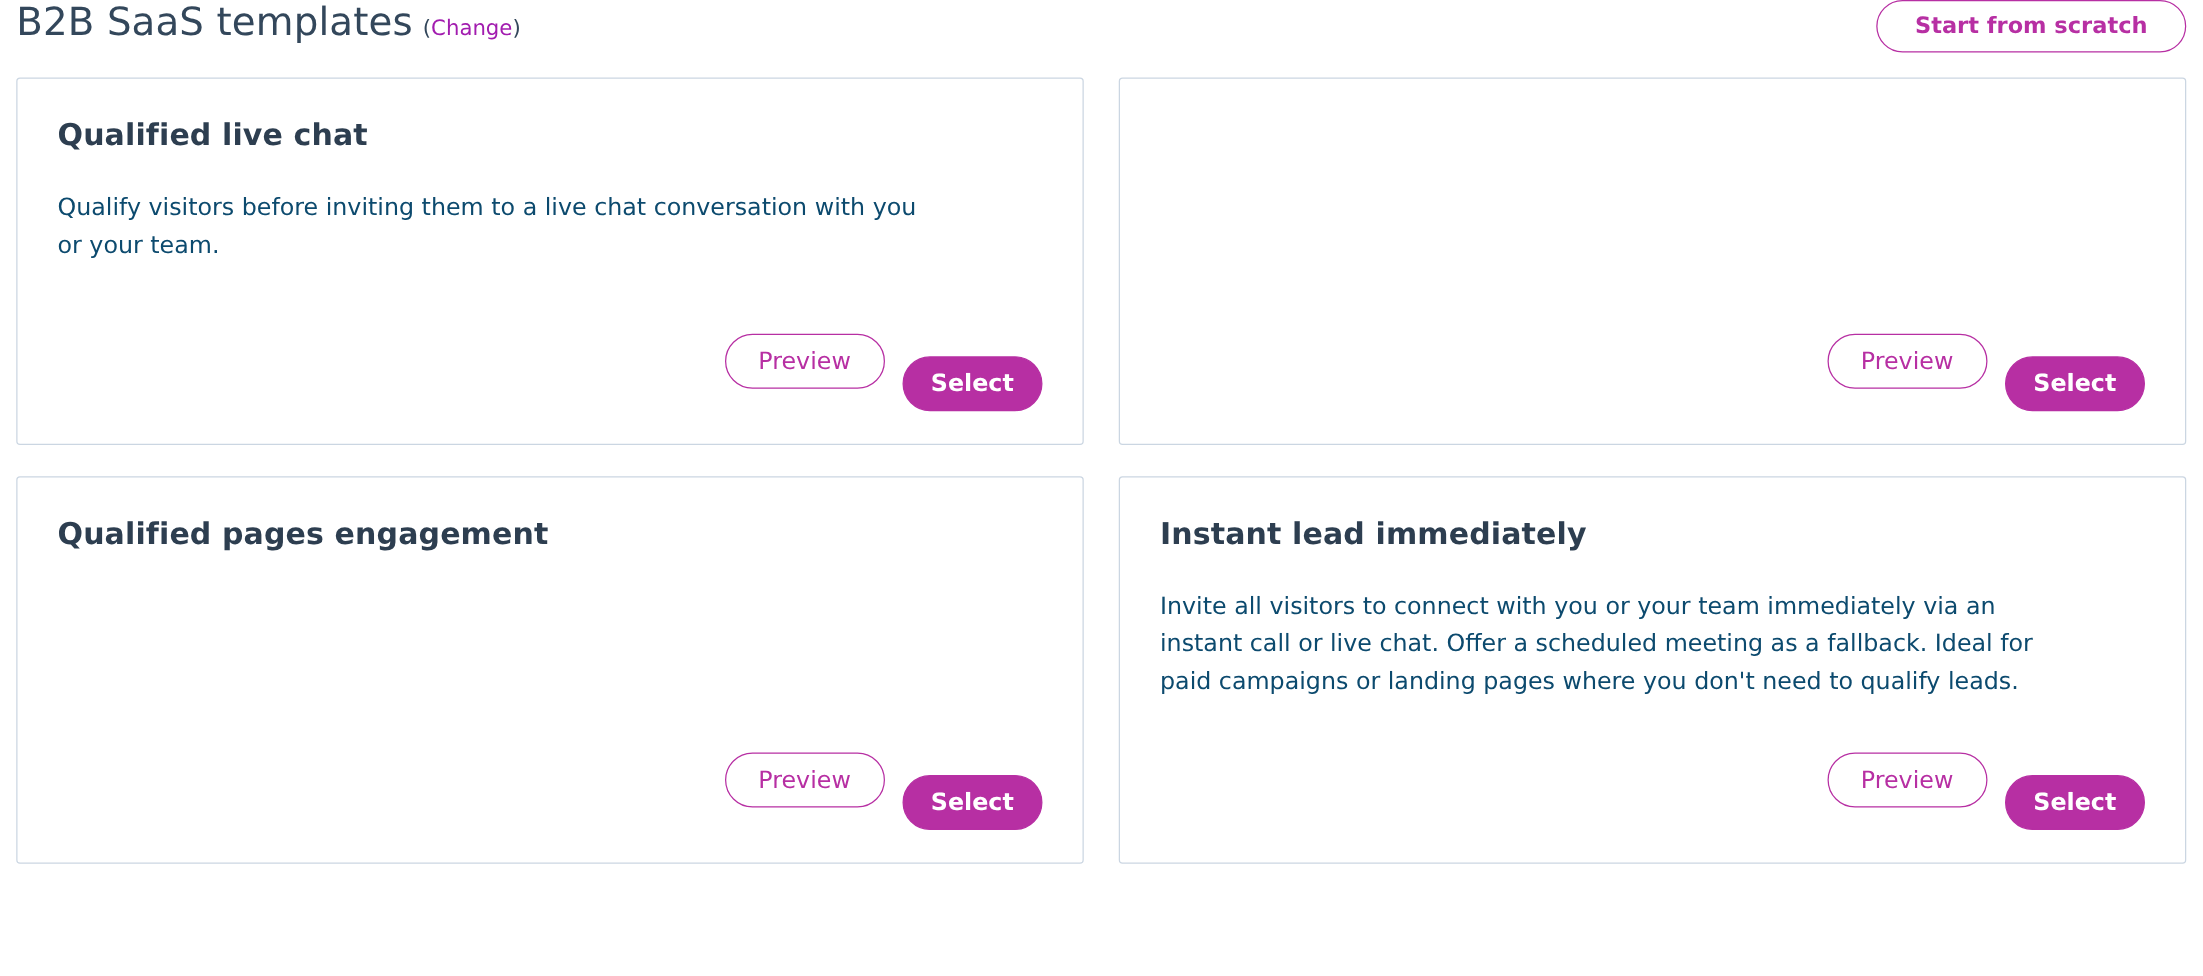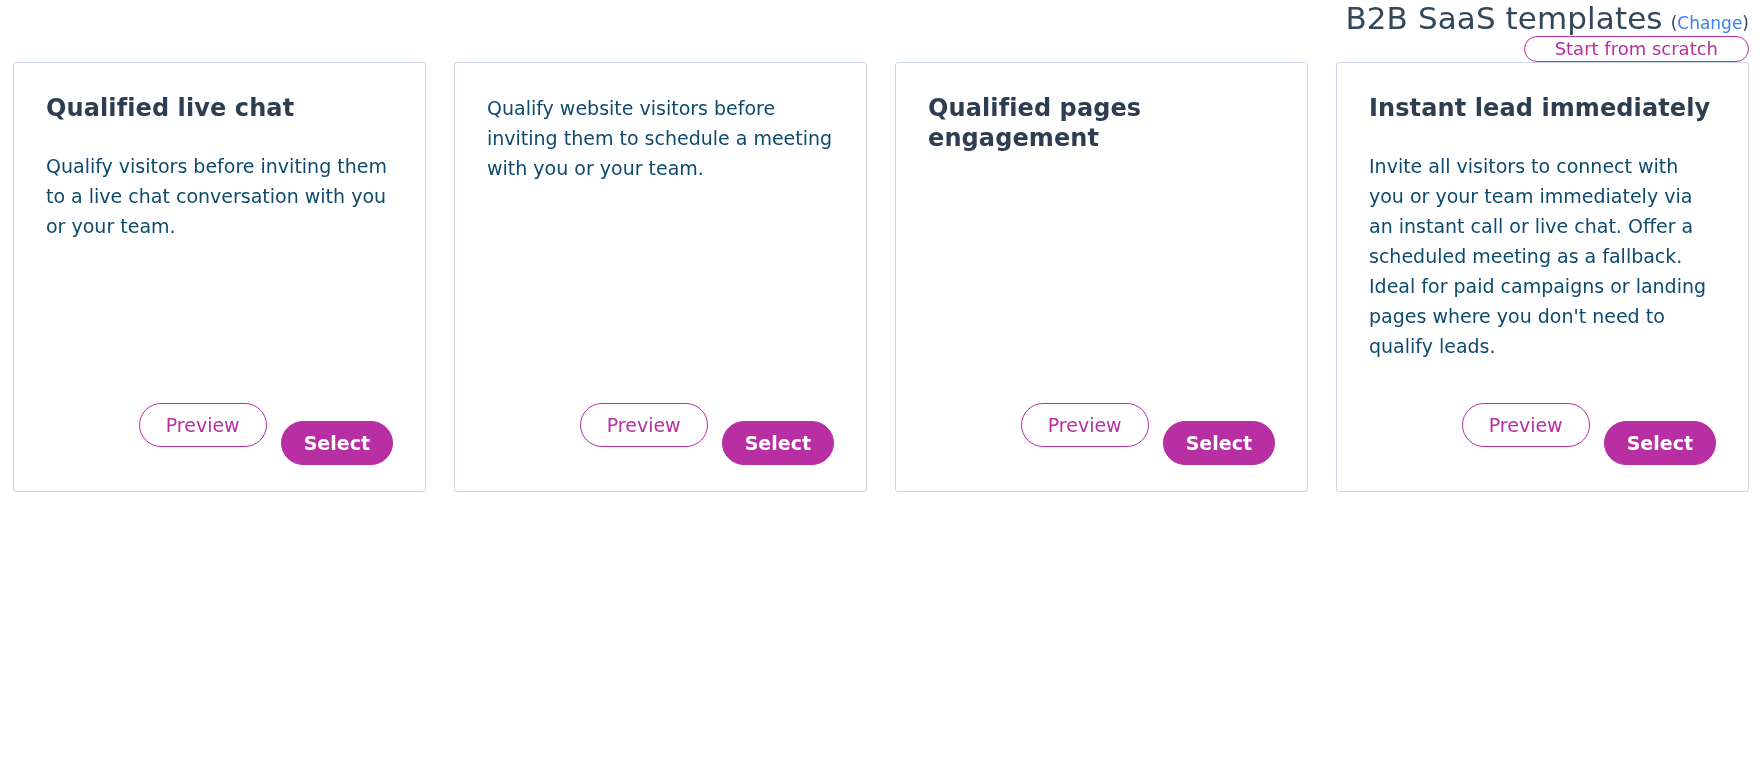--- a/index.html
+++ b/index.html
@@ -21,25 +21,24 @@
     height: 781px;
     position: relative;
     box-sizing: border-box;
     padding: 0 10px;
   }
 
   
   .page-header {
     height: 62px;
     display: flex;
-    align-items: flex-end;
+    align-items: flex-start;
     justify-content: space-between;
     padding: 0 3px 0 3px;
     box-sizing: border-box;
-    flex-direction: column;
   }
 
   .title-wrap {
     display: flex;
     align-items: baseline;
     white-space: nowrap;
   }
 
   .page-title {
     font-size: 31px;
@@ -50,21 +49,21 @@
   }
 
   .change-wrap {
     font-size: 17px;
     color: #33475b;
     margin-left: 8px;
     line-height: 20px;
   }
 
   .change-link {
-    color: #3b82f6;
+    color: #a21caf;
     text-decoration: none;
     cursor: pointer;
   }
 
   .btn {
     font-family: "DejaVu Sans", "Liberation Sans", sans-serif;
     cursor: pointer;
     border-radius: 999px;
     box-sizing: border-box;
     display: inline-flex;
@@ -84,28 +83,28 @@
     background: #b72fa3;
     border: 1.5px solid #b72fa3;
     color: #ffffff;
     margin-top: 36px;
   }
 
   .btn-scratch {
     height: 42px;
     padding: 0 30px;
     font-size: 18px;
-    font-weight: 400;
+    font-weight: 700;
     margin-right: 0;
   }
 
   
   .card-grid {
     display: grid;
-    grid-template-columns: 1fr 1fr 1fr 1fr;
+    grid-template-columns: 1fr 1fr;
     column-gap: 28px;
     row-gap: 25px;
     padding: 0 3px;
     box-sizing: border-box;
   }
 
   .card {
     background: #ffffff;
     border: 1px solid #cbd6e2;
     border-radius: 3px;
@@ -177,21 +176,20 @@
     <div class="card">
       <h2 class="card-title">Qualified live chat</h2>
       <p class="card-desc">Qualify visitors before inviting them to a live chat conversation with you or your team.</p>
       <div class="card-actions">
         <button class="btn btn-outline btn-preview">Preview</button>
         <button class="btn btn-solid btn-select">Select</button>
       </div>
     </div>
 
     <div class="card">
-      <p class="card-desc">Qualify website visitors before inviting them to schedule a meeting with you or your team.</p>
       <div class="card-actions">
         <button class="btn btn-outline btn-preview">Preview</button>
         <button class="btn btn-solid btn-select">Select</button>
       </div>
     </div>
 
     <div class="card">
       <h2 class="card-title">Qualified pages engagement</h2>
       <div class="card-actions">
         <button class="btn btn-outline btn-preview">Preview</button>

